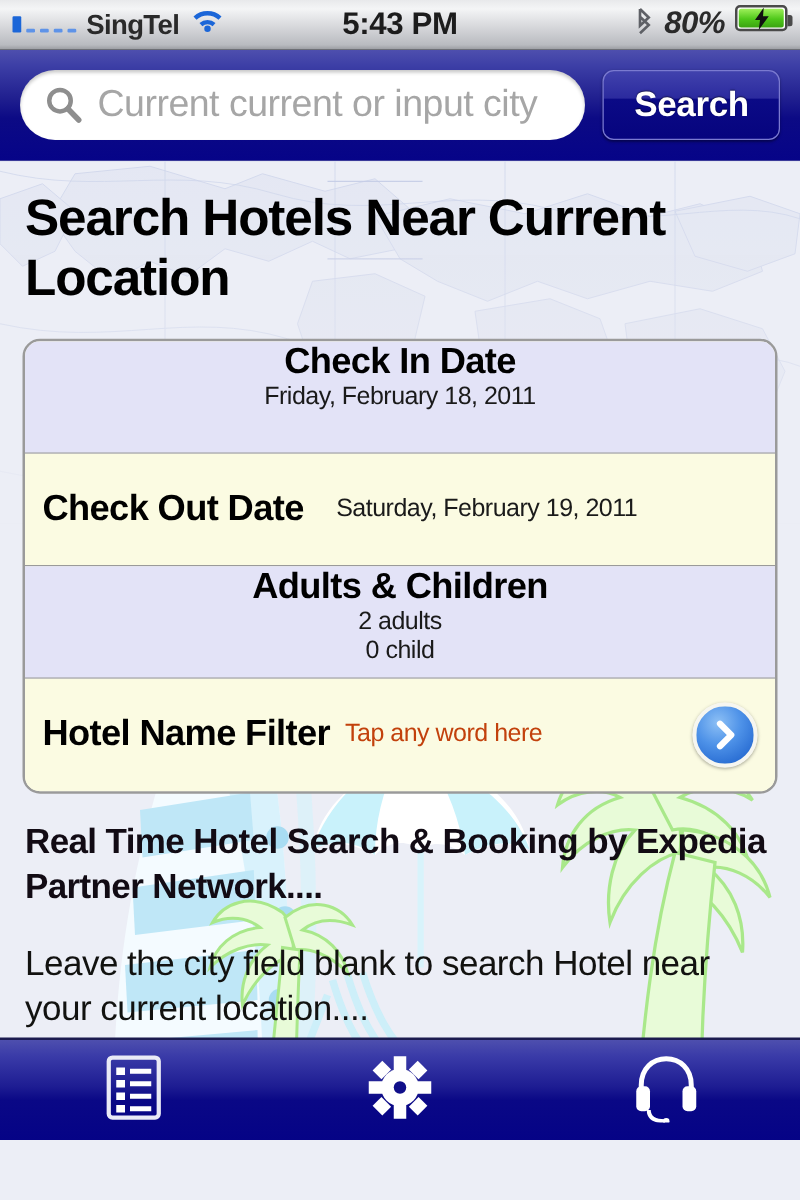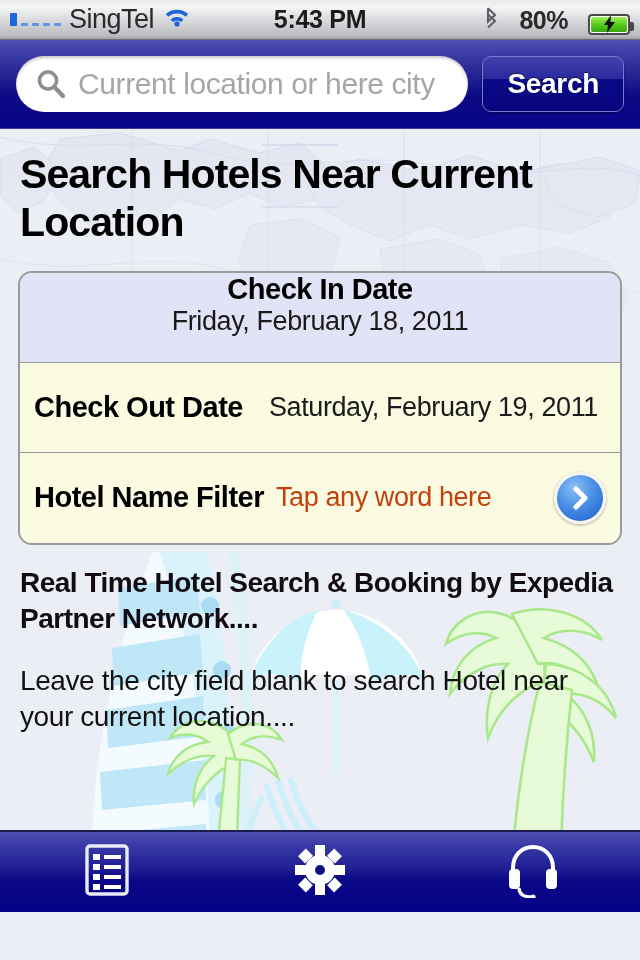--- a/index.html
+++ b/index.html
@@ -15,28 +15,28 @@
   .statusbar{
     position:relative;
     height:40px; width:640px;
     background:linear-gradient(to bottom,#e8e9eb 0%,#f4f5f6 18%,#d9dadd 52%,#b9bbc0 92%,#9fa1a6 100%);
     border-bottom:1px solid #6d6f75;
     display:flex; align-items:center;
     padding:0 10px;
   }
   .sb-left{display:flex;align-items:center;gap:8px;flex:0 0 auto;}
   .sb-center{position:absolute;left:0;right:0;text-align:center;pointer-events:none;}
-  .sb-right{margin-left:auto;display:flex;align-items:flex-end;gap:20px;flex:0 0 auto;position:relative;z-index:2;}
+  .sb-right{margin-left:auto;display:flex;align-items:flex-start;gap:8px;flex:0 0 auto;position:relative;z-index:2;font-style:italic;}
 
   .sig-bars{display:flex;align-items:flex-end;gap:4px;height:16px;padding-bottom:2px;}
   .sig-bars i{display:block;width:7px;background:#1b66d8;border-radius:1px;}
   .sig-bars i.on{height:13px;}
   .sig-bars i.off{height:3px;background:#5e93e8;}
 
-  .carrier{font-size:27px;font-weight:normal;color:#2a2a2a;letter-spacing:-0.5px;text-align:right;}
+  .carrier{font-size:22px;font-weight:bold;color:#2a2a2a;letter-spacing:-0.5px;text-align:right;}
   .clock{font-size:25px;font-weight:bold;color:#1c1c1c;letter-spacing:-0.3px;}
   .batt-pct{font-size:25px;font-weight:bold;color:#2a2a2a;letter-spacing:-0.5px;}
 
   .battery{position:relative;width:42px;height:21px;border:2px solid #4a4a4a;border-radius:4px;background:#ffffff;}
   .battery::after{content:"";position:absolute;right:-6px;top:6px;width:4px;height:9px;background:#4a4a4a;border-radius:0 2px 2px 0;}
   .battery .fill{position:absolute;left:1px;top:1px;bottom:1px;width:calc(100% - 2px);
     background:linear-gradient(to bottom,#9ef05a 0%,#4fc81a 55%,#3aa310 100%);border-radius:2px;}
   .bolt{position:absolute;left:0;right:0;top:0;bottom:0;display:flex;align-items:center;justify-content:center;}
 
   
@@ -93,21 +93,21 @@
   .frow{
     display:flex;align-items:center;
     height:90px;padding:0 14px;
     border-bottom:1px solid #9a9a9a;
     position:relative;
   }
   .frow:last-child{border-bottom:none;text-align:center;}
   .frow.alt-a{background:#e3e3f7;flex-direction:column;}
   .frow.alt-b{background:#fbfbe2;}
   .flabel{font-size:29px;font-weight:bold;color:#000;letter-spacing:-0.5px;white-space:nowrap;}
-  .fvalue{font-size:27px;color:#1a1a1a;letter-spacing:-0.4px;white-space:nowrap;}
+  .fvalue{font-size:20px;color:#1a1a1a;letter-spacing:-0.4px;white-space:nowrap;}
   .fvalue.ph{color:#c2410c;}
   .gap-lg{width:26px;flex:0 0 auto;}
   .gap-sm{width:12px;flex:0 0 auto;}
   .gap-mid{width:74px;flex:0 0 auto;}
   .go-btn{
     margin-left:auto;flex:0 0 auto;
     width:52px;height:52px;border-radius:50%;
     background:radial-gradient(circle at 38% 28%,#8dc0f5 0%,#4e92e8 42%,#2b6fd4 78%,#2360bd 100%);
     border:3px solid #f6f6f0;
     box-shadow:0 1px 3px rgba(0,0,0,.35);
@@ -173,21 +173,21 @@
 </div>
 
 <div class="navbar">
   <div class="searchfield">
     <span class="search-glyph">
       <svg width="34" height="34" viewBox="0 0 34 34">
         <circle cx="14" cy="13.5" r="8.6" fill="none" stroke="#8e8e8e" stroke-width="3.6"></circle>
         <line x1="20.3" y1="20" x2="29" y2="29" stroke="#8e8e8e" stroke-width="4.4" stroke-linecap="round"></line>
       </svg>
     </span>
-    <span class="search-ph">Current location or here city</span>
+    <span class="search-ph">Current current or input city</span>
   </div>
   <div class="search-btn">Search</div>
 </div>
 
 <div class="content">
 
   <div class="bg-art">
 
     <svg class="bg-map" viewBox="0 0 640 290" preserveAspectRatio="none">
       <rect width="640" height="290" fill="#eceef6"></rect>
@@ -279,20 +279,27 @@
       <span class="gap-lg"></span>
       <span class="fvalue">Friday, February 18, 2011</span>
     </div>
 
     <div class="frow alt-b">
       <span class="flabel">Check Out Date</span>
       <span class="gap-lg"></span>
       <span class="fvalue">Saturday, February 19, 2011</span>
     </div>
 
+    <div class="frow alt-a">
+      <span class="flabel">Adults &amp; Children</span>
+      <span class="gap-sm"></span>
+      <span class="fvalue">2 adults</span>
+      <span class="gap-mid"></span>
+      <span class="fvalue">0 child</span>
+    </div>
 
     <div class="frow alt-b">
       <span class="flabel">Hotel Name Filter</span>
       <span class="gap-sm"></span>
       <span class="fvalue ph">Tap any word here</span>
       <span class="go-btn">
         <svg width="30" height="30" viewBox="0 0 30 30">
           <path d="M11 6 L20 15 L11 24" fill="none" stroke="#ffffff" stroke-width="5" stroke-linecap="round" stroke-linejoin="round"></path>
         </svg>
       </span>

